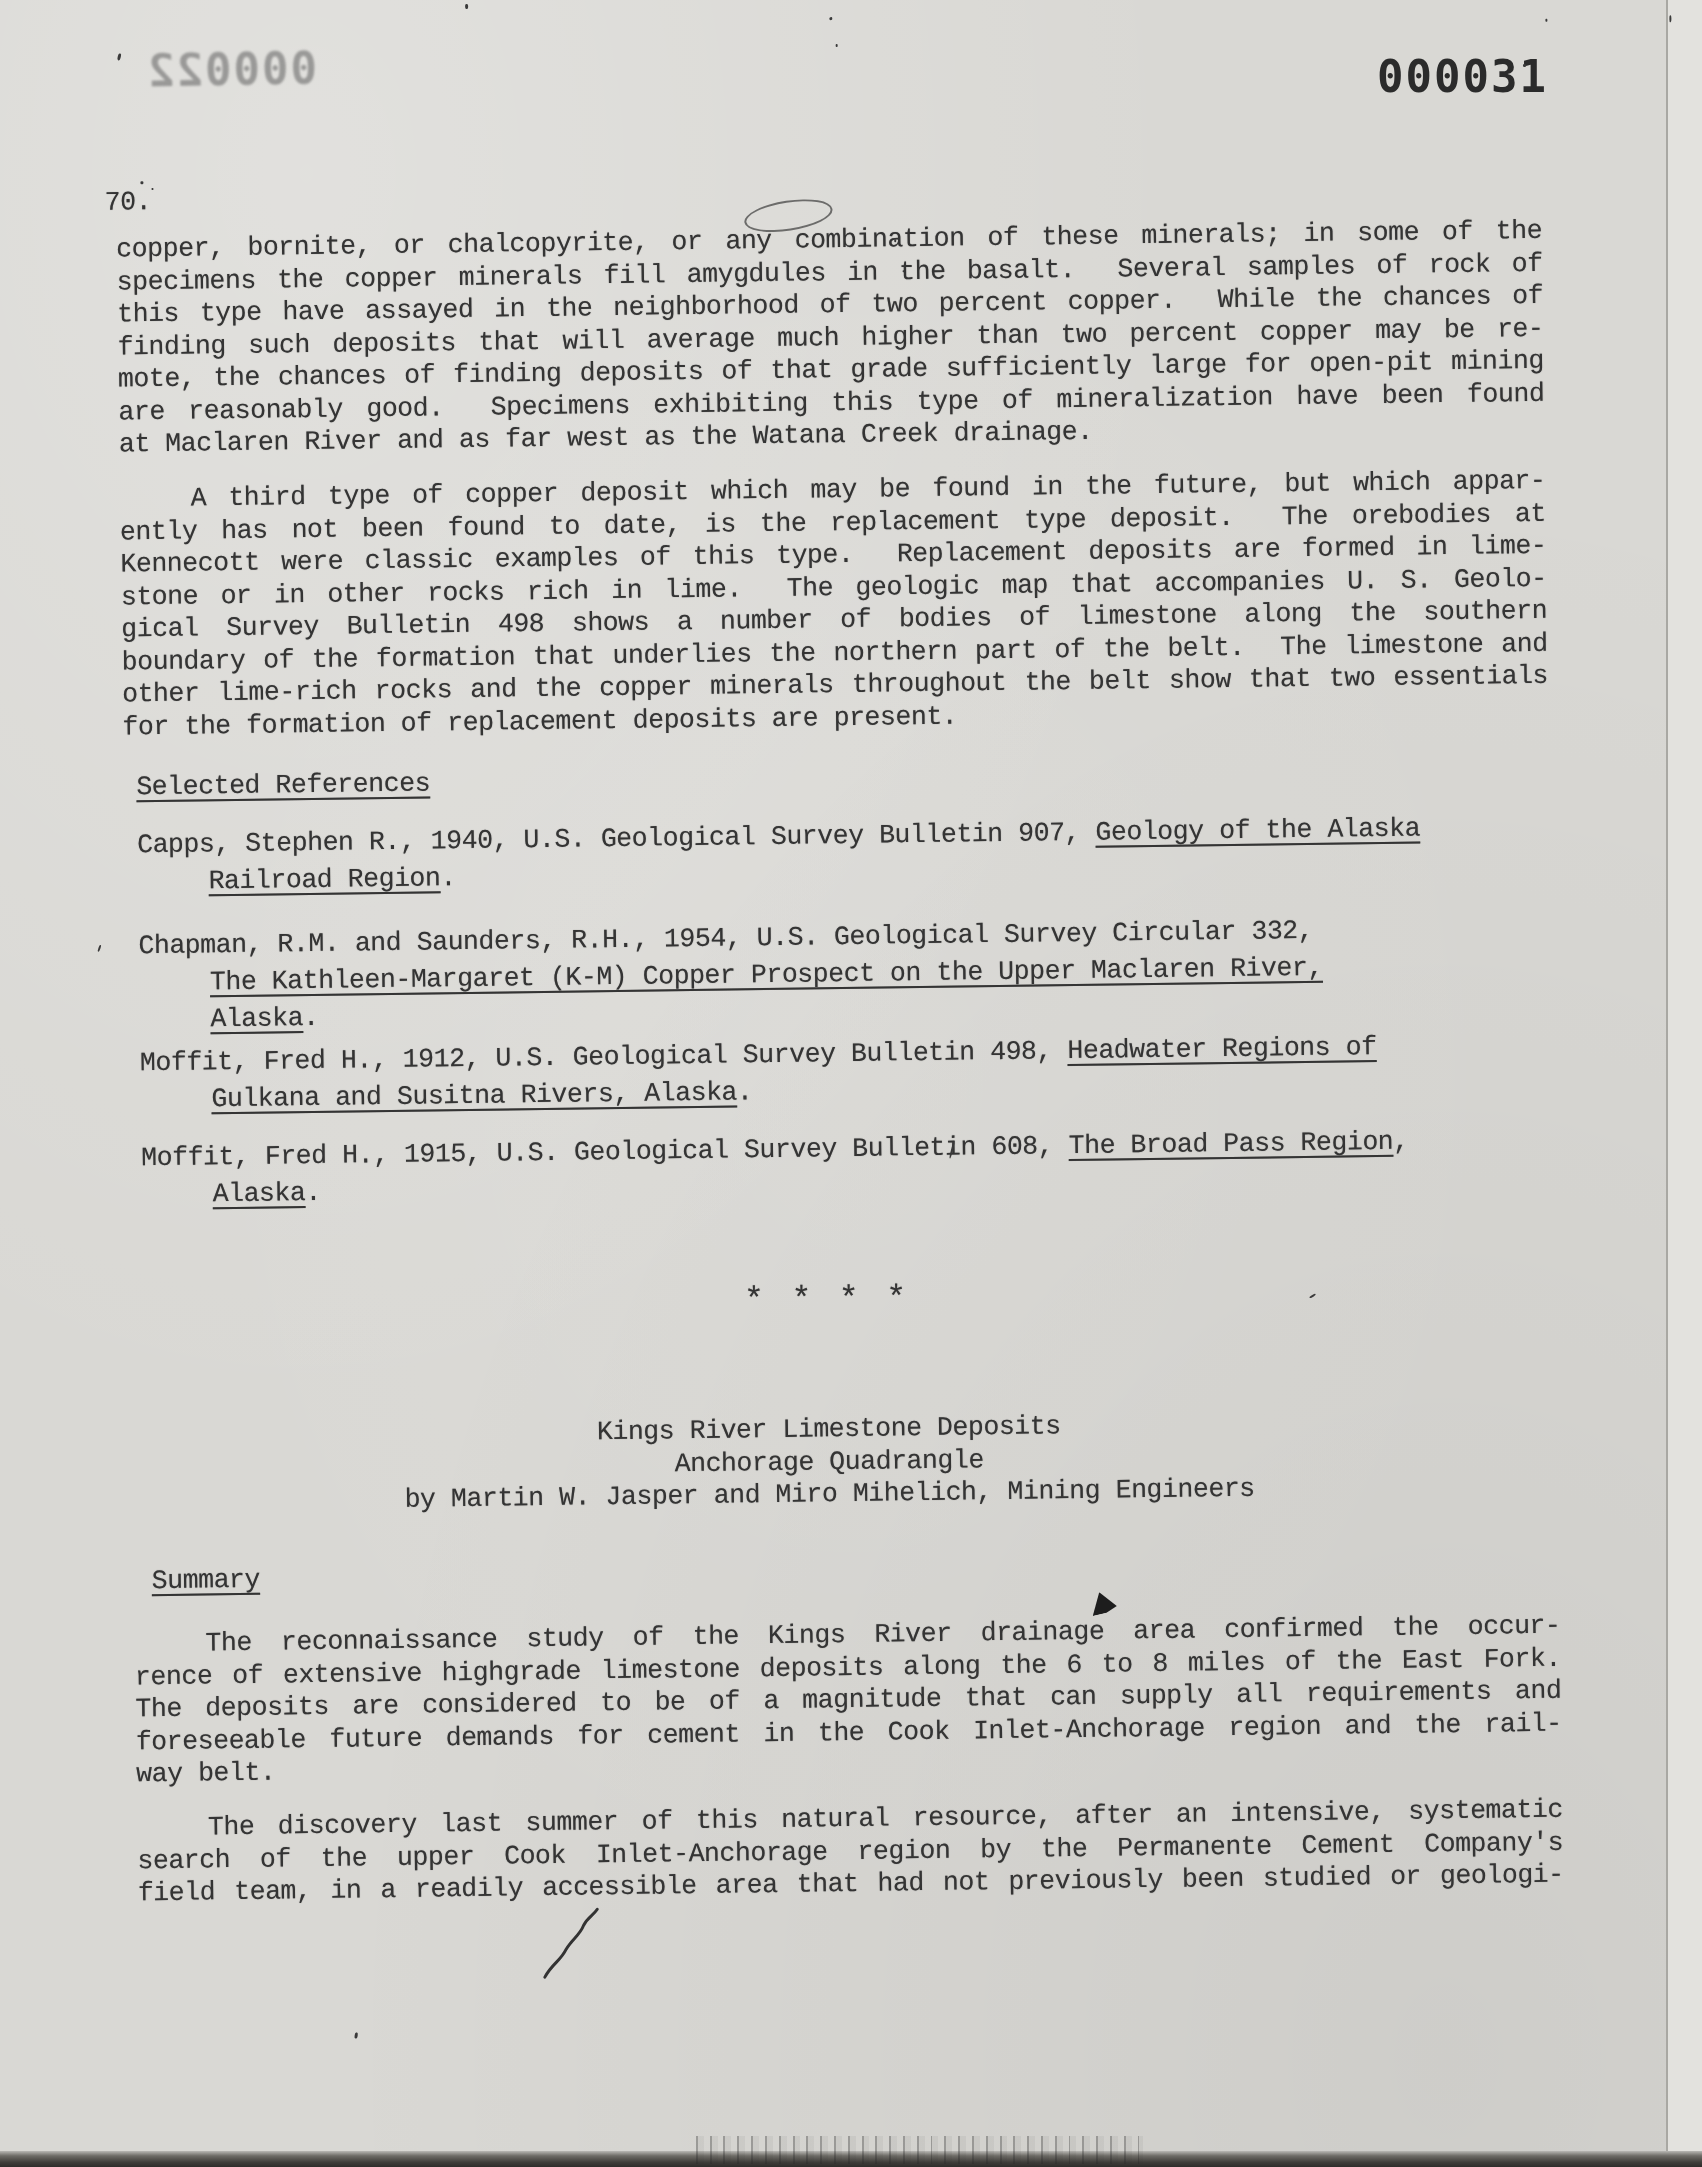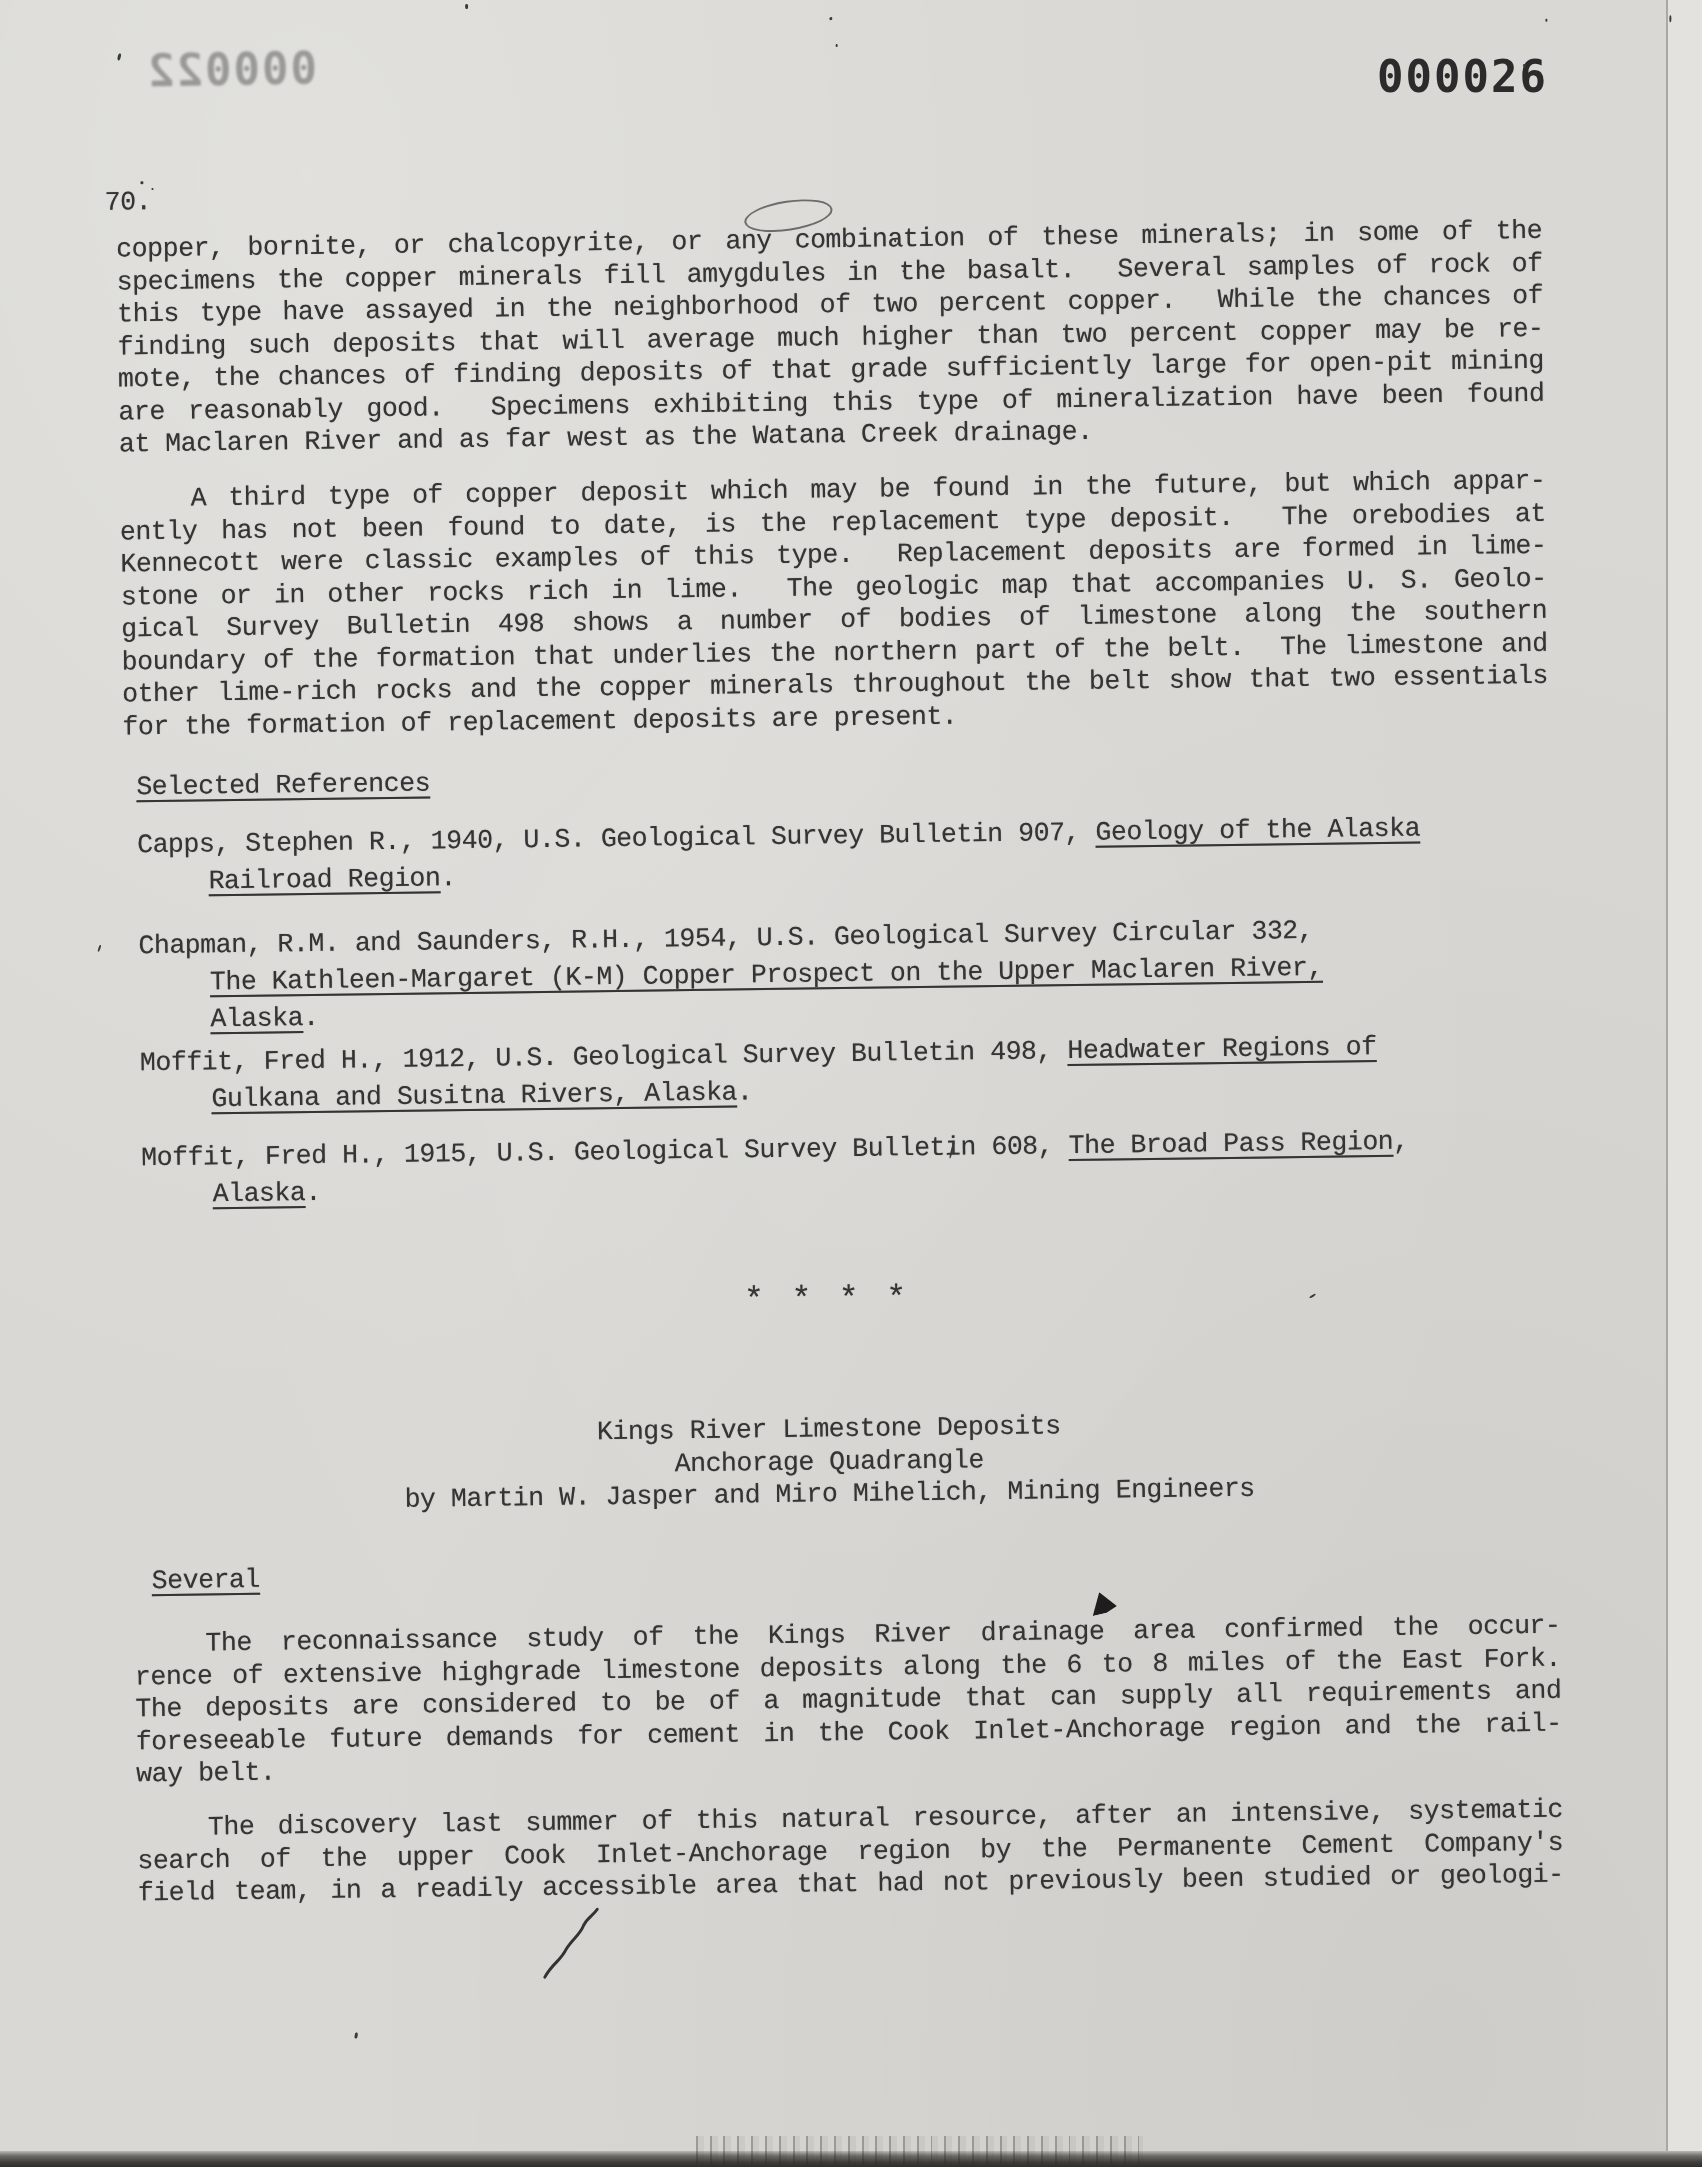--- a/index.html
+++ b/index.html
@@ -41,21 +41,21 @@
     clip-path:polygon(0 100%,45% 0,100% 80%,55% 100%);transform:rotate(-12deg);}
   .sep{font-size:33px;letter-spacing:3.9px;}
 </style>
 </head>
 <body>
 
 <div class="edge-strip"></div>
 <div class="bottom-band"></div>
 <div class="band-streaks"></div>
 
-<div class="stamp" style="left:1377px;top:51px;">000026</div>
+<div class="stamp" style="left:1377px;top:51px;">000031</div>
 <div class="stamp stamp-bleed" style="left:146px;top:44px;">000022</div>
 
 <div class="rot">
 
   <div class="blk" style="left:102px;top:188px;">70.</div>
 
   <div class="blk" style="left:113px;top:235px;width:1426px;">
       <div class="tline j">copper, bornite, or chalcopyrite, or any combination of these minerals; in some of the</div>
       <div class="tline j">specimens the copper minerals fill amygdules in the basalt.&nbsp; Several samples of rock of</div>
       <div class="tline j">this type have assayed in the neighborhood of two percent copper.&nbsp; While the chances of</div>
@@ -97,21 +97,21 @@
     </div>
 
   <div class="blk center sep" style="left:113px;top:1295px;width:1394px;">* * * *</div>
 
   <div class="blk center" style="left:113px;top:1424px;width:1394px;">
     <div>Kings River Limestone Deposits</div>
     <div>Anchorage Quadrangle</div>
     <div>by Martin W. Jasper and Miro Mihelich, Mining Engineers</div>
   </div>
 
-  <div class="blk head" style="left:131px;top:1567px;">Several</div>
+  <div class="blk head" style="left:131px;top:1567px;">Summary</div>
 
   <div class="blk" style="left:113px;top:1630px;width:1426px;">
       <div class="tline j ind">The reconnaissance study of the Kings River drainage area confirmed the occur-</div>
       <div class="tline j">rence of extensive highgrade limestone deposits along the 6 to 8 miles of the East Fork.</div>
       <div class="tline j">The deposits are considered to be of a magnitude that can supply all requirements and</div>
       <div class="tline j">foreseeable future demands for cement in the Cook Inlet-Anchorage region and the rail-</div>
       <div class="tline">way belt.</div>
     </div>
   <div class="blk" style="left:113px;top:1814px;width:1426px;">
       <div class="tline j ind">The discovery last summer of this natural resource, after an intensive, systematic</div>

